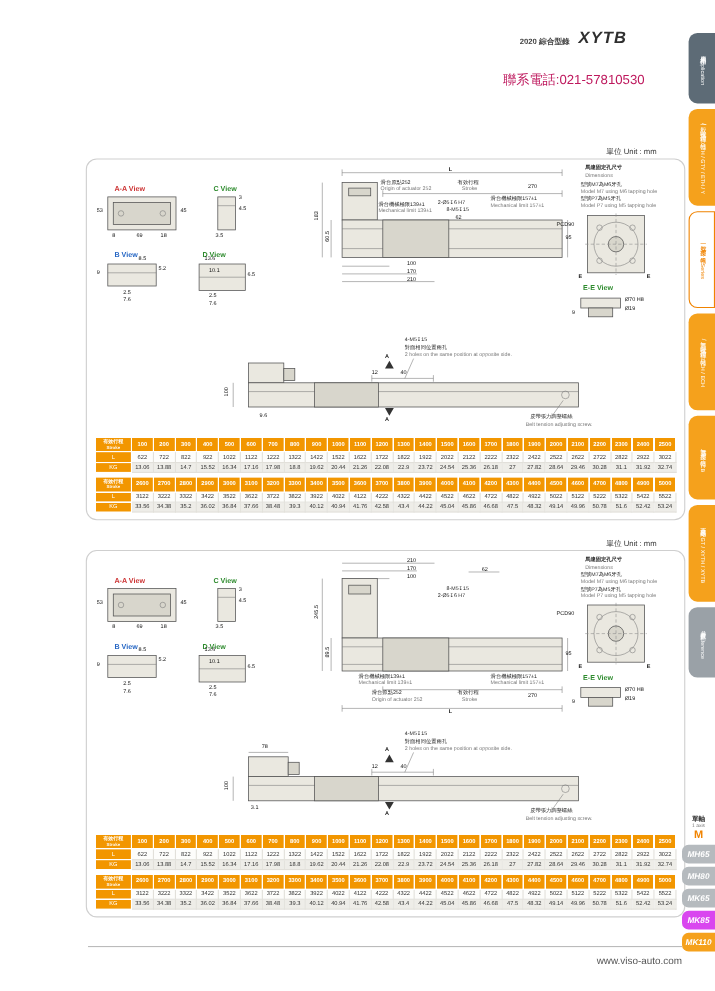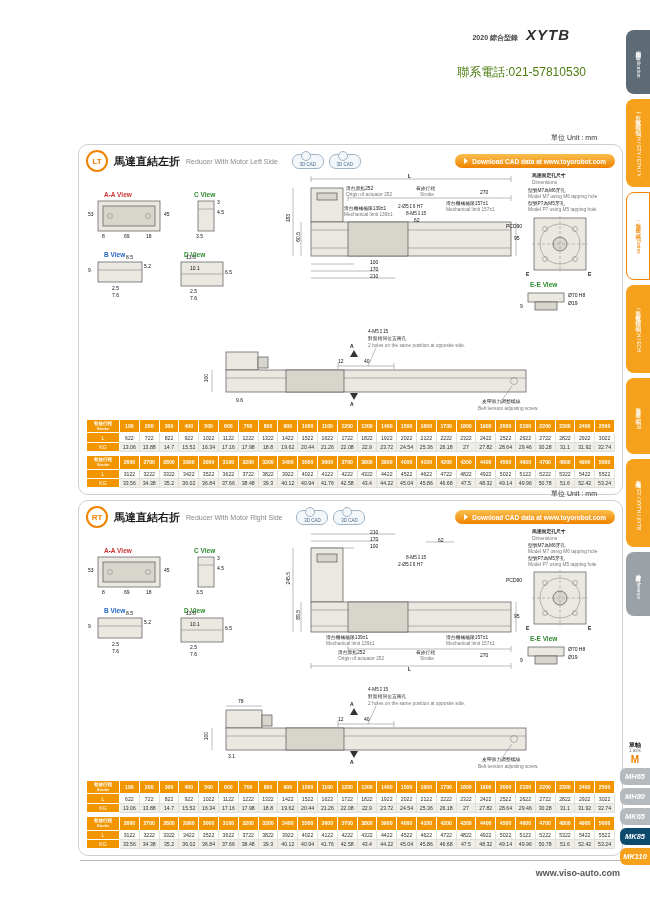--- a/index.html
+++ b/index.html
@@ -3,21 +3,21 @@
 <meta charset="utf-8">
 <style>
   html,body{margin:0;padding:0;background:#9aa0a6;}
   .page{position:relative;width:650px;height:901px;margin:0 auto;background:#fff;overflow:hidden;
         font-family:"Liberation Sans","DejaVu Sans",sans-serif;color:#222;}
 
   
   .catalog-line{position:absolute;top:33px;right:132px;font-size:7px;font-weight:bold;color:#444;}
   .logo{position:absolute;top:26px;right:80px;font-size:15px;font-weight:bold;font-style:italic;
         letter-spacing:1px;color:#2f2f2f;}
-  .phone{position:absolute;top:64px;right:64px;font-size:12px;color:#4d7c0f;}
+  .phone{position:absolute;top:64px;right:64px;font-size:12px;color:#be185d;}
   .title-block{position:absolute;top:88px;left:82px;border-left:4px solid #4a4a4a;padding-left:8px;}
   .title-cn{font-size:15px;font-weight:bold;color:#1c1c1c;line-height:1.15;}
   .title-en{font-size:8.5px;color:#9a9a9a;margin-top:2px;}
 
   
   .sidebar{position:absolute;top:30px;right:0;width:24px;display:flex;flex-direction:column;gap:5px;}
   .side-tab{width:24px;border-radius:8px 0 0 8px;color:#fff;display:flex;flex-direction:column;
             align-items:center;justify-content:center;gap:3px;box-sizing:border-box;cursor:pointer;}
   .side-tab .cn{writing-mode:vertical-rl;font-size:5.5px;letter-spacing:1px;line-height:1;}
   .side-tab .en{writing-mode:vertical-rl;font-size:5px;line-height:1;}
@@ -30,21 +30,21 @@
   .t7{height:64px;background:#9aa1a7;}
 
   
   .mnav{position:absolute;right:0;top:742px;width:30px;}
   .mnav-head{text-align:center;line-height:1.1;}
   .mnav-head .h-cn{font-size:6px;font-weight:bold;color:#222;}
   .mnav-head .h-en{font-size:4.5px;color:#777;}
   .mnav-head .h-m{font-size:10px;font-weight:bold;color:#f08300;}
   .mnav-item{height:17px;margin-top:3px;border-radius:6px 0 0 6px;color:#fff;font-size:7.5px;
              font-weight:bold;font-style:italic;display:flex;align-items:center;justify-content:center;cursor:pointer;}
-  .m-gray{background:#b5babe;} .m-orange{background:#0c4a6e;} .m-orange2{background:#f5a11c;}
+  .m-gray{background:#b5babe;} .m-orange{background:#d946ef;} .m-orange2{background:#f5a11c;}
 
   
   .panel-wrap{position:absolute;left:78px;width:545px;}
   #pw1{top:133px;} #pw2{top:489px;}
   .unit{text-align:right;font-size:7px;color:#333;margin:0 26px 1px 0;}
   .panel{border:1.5px solid #cfcfcf;border-radius:10px;padding:5px 7px 6px 7px;background:#fff;}
   .panel-head{display:flex;align-items:center;gap:6px;height:22px;}
   .badge{flex:0 0 auto;width:18px;height:18px;border:2px solid #f08300;border-radius:50%;color:#f08300;
          font-size:8px;font-weight:bold;display:flex;align-items:center;justify-content:center;}
   .ptitle-cn{font-size:11px;font-weight:bold;color:#1c1c1c;white-space:nowrap;}
@@ -85,21 +85,21 @@
   .stroke-table td{border:1px solid #e2e0da;font-size:5.2px;text-align:center;padding:1.2px 0;
                    color:#333;overflow:hidden;white-space:nowrap;}
   .stroke-table td.first{width:32px;background:#f29600;color:#fff;border-color:#fff;}
   .tr-stroke td{background:#f29600;color:#fff;font-weight:bold;border-color:#fff;}
   .tr-l td{background:#fdfdfb;}
   .tr-kg td{background:#eeede8;}
   .first .cnl{font-size:4.6px;} .first .enl{font-size:4px;opacity:.92;}
 
   
   .footer-line{position:absolute;left:80px;right:30px;top:860px;border-top:1px solid #bbb;}
-  .footer-url{position:absolute;right:30px;top:868px;font-size:9px;font-weight:bold;color:#555;}
+  .footer-url{position:absolute;right:30px;top:868px;font-size:9px;font-weight:normal;color:#555;}
 </style>
 </head>
 <body>
 
 <div class="page">
 
   <div class="catalog-line">2020 綜合型錄</div>
   <div class="logo">XYTB</div>
   <div class="phone">聯系電話:021-57810530</div>
 
@@ -130,33 +130,20 @@
     </div>
     <div class="side-tab t7">
       <span class="cn">參考資料</span>
       <span class="en">Reference</span>
     </div>
   </div>
 
   <div class="panel-wrap" id="pw1">
     <div class="unit">單位 Unit : mm</div>
     <div class="panel">
-      <div class="panel-head">
-        <div class="badge">LT</div>
-        <div class="ptitle-cn">馬達直結左折</div>
-        <div class="ptitle-en">Reducer With Motor Left Side</div>
-        <div class="cad-group">
-          <div class="cloud">3D CAD</div>
-          <div class="cloud">3D CAD</div>
-        </div>
-        <div class="dl-banner">
-          <span class="tri"></span>
-          <span>Download CAD data at www.toyorobot.com</span>
-        </div>
-      </div>
 
       <div class="dwg" id="dwg-lt">
         <svg width="530" height="242" viewBox="0 0 530 242">
           <rect class="s" x="12" y="27" width="62" height="30"></rect>
           <rect class="s2" x="17" y="32" width="52" height="20"></rect>
           <circle class="ln" cx="24" cy="42" r="2.5"></circle>
             <circle class="ln" cx="62" cy="42" r="2.5"></circle>
           <rect class="s" x="112" y="27" width="16" height="30"></rect>
             <line class="ln" x1="112" y1="35" x2="128" y2="35"></line>
           <rect class="s" x="12" y="88" width="44" height="20"></rect>
@@ -455,33 +442,20 @@
               <td>53.24</td>
             </tr>
           </tbody>
       </table>
     </div>
   </div>
 
   <div class="panel-wrap" id="pw2">
     <div class="unit">單位 Unit : mm</div>
     <div class="panel">
-      <div class="panel-head">
-        <div class="badge">RT</div>
-        <div class="ptitle-cn">馬達直結右折</div>
-        <div class="ptitle-en">Reducer With Motor Right Side</div>
-        <div class="cad-group">
-          <div class="cloud">3D CAD</div>
-          <div class="cloud">3D CAD</div>
-        </div>
-        <div class="dl-banner">
-          <span class="tri"></span>
-          <span>Download CAD data at www.toyorobot.com</span>
-        </div>
-      </div>
 
       <div class="dwg" id="dwg-rt">
         <svg width="530" height="247" viewBox="0 0 530 247">
           <rect class="s" x="12" y="27" width="62" height="30"></rect>
           <rect class="s2" x="17" y="32" width="52" height="20"></rect>
           <circle class="ln" cx="24" cy="42" r="2.5"></circle>
             <circle class="ln" cx="62" cy="42" r="2.5"></circle>
           <rect class="s" x="112" y="27" width="16" height="30"></rect>
             <line class="ln" x1="112" y1="35" x2="128" y2="35"></line>
           <rect class="s" x="12" y="88" width="44" height="20"></rect>

